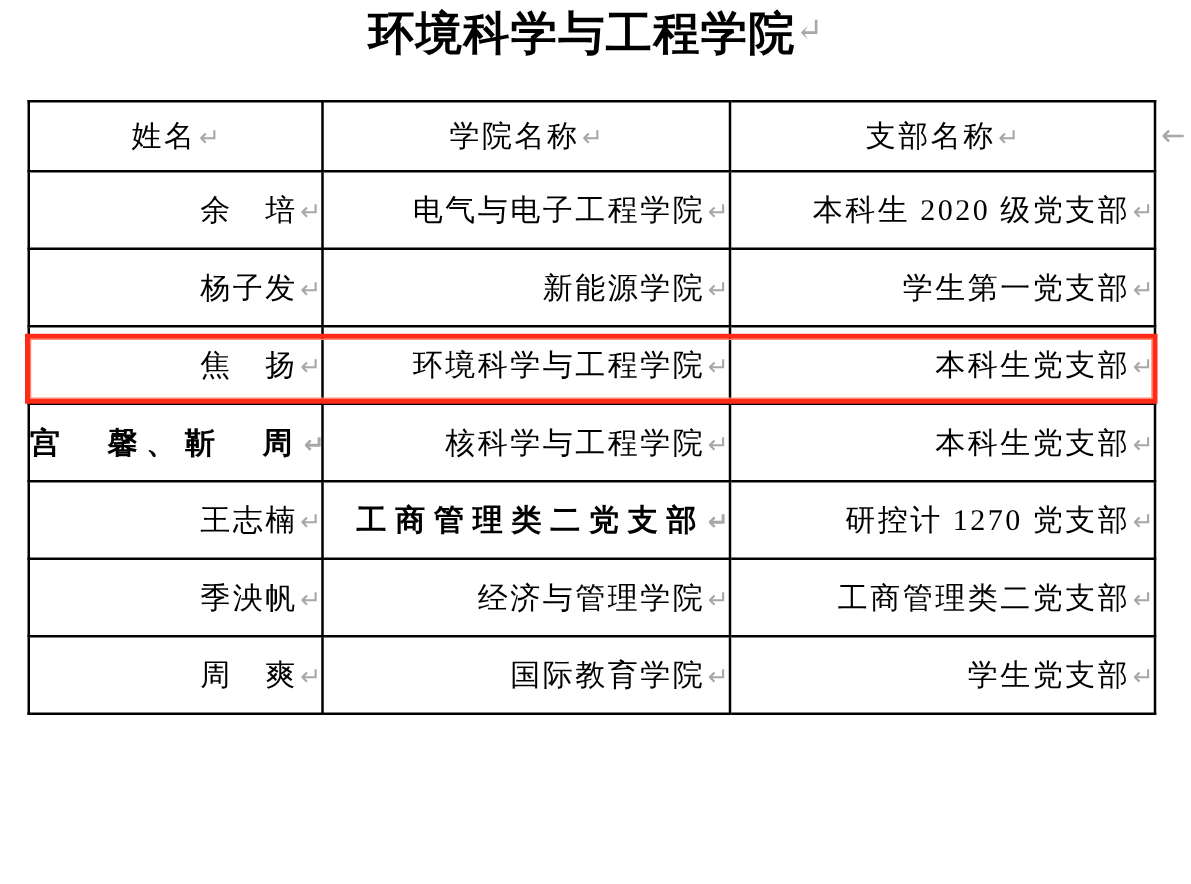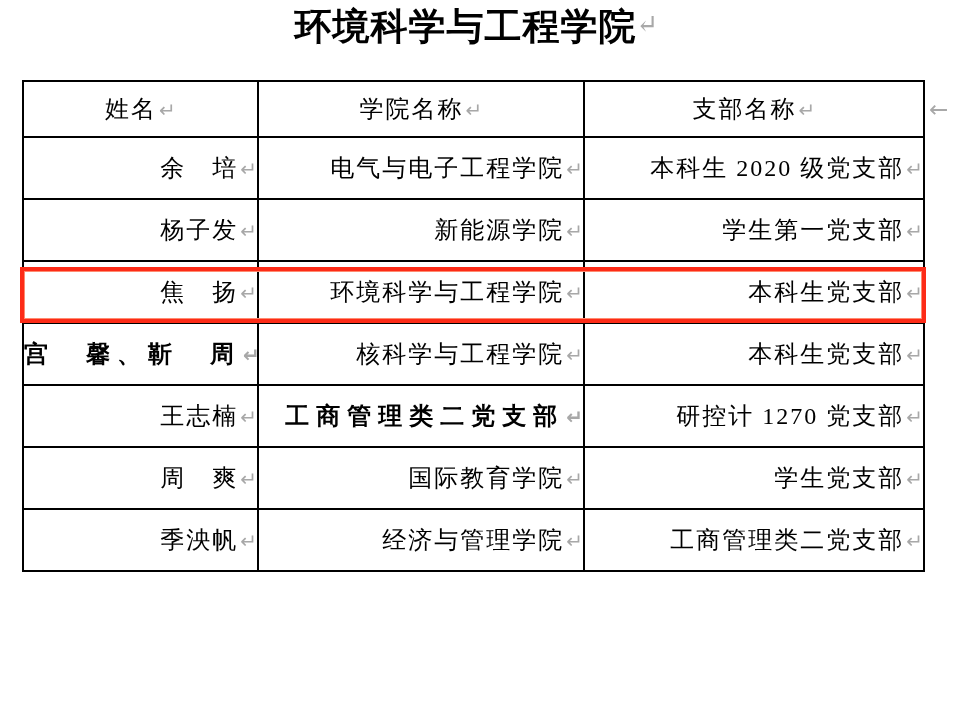--- a/index.html
+++ b/index.html
@@ -127,27 +127,27 @@
       <td class="spread"><span>宫　馨、靳　周</span><span class="cell-mark">↵</span></td>
       <td><span>核科学与工程学院</span><span class="cell-mark">↵</span></td>
       <td><span>本科生党支部</span><span class="cell-mark">↵</span></td>
     </tr>
     <tr>
       <td><span>王志楠</span><span class="cell-mark">↵</span></td>
       <td class="spread"><span>工商管理类二党支部</span><span class="cell-mark">↵</span></td>
       <td><span>研控计 1270 党支部</span><span class="cell-mark">↵</span></td>
     </tr>
     <tr>
+      <td><span>季泱帆</span><span class="cell-mark">↵</span></td>
+      <td><span>经济与管理学院</span><span class="cell-mark">↵</span></td>
+      <td><span>工商管理类二党支部</span><span class="cell-mark">↵</span></td>
+    </tr>
+    <tr>
       <td><span>周　爽</span><span class="cell-mark">↵</span></td>
       <td><span>国际教育学院</span><span class="cell-mark">↵</span></td>
       <td><span>学生党支部</span><span class="cell-mark">↵</span></td>
-    </tr>
-    <tr>
-      <td><span>季泱帆</span><span class="cell-mark">↵</span></td>
-      <td><span>经济与管理学院</span><span class="cell-mark">↵</span></td>
-      <td><span>工商管理类二党支部</span><span class="cell-mark">↵</span></td>
     </tr>
   </tbody>
     </table>
 
   <div class="highlight-box"></div>
 
 </div>
 
 </body></html>

